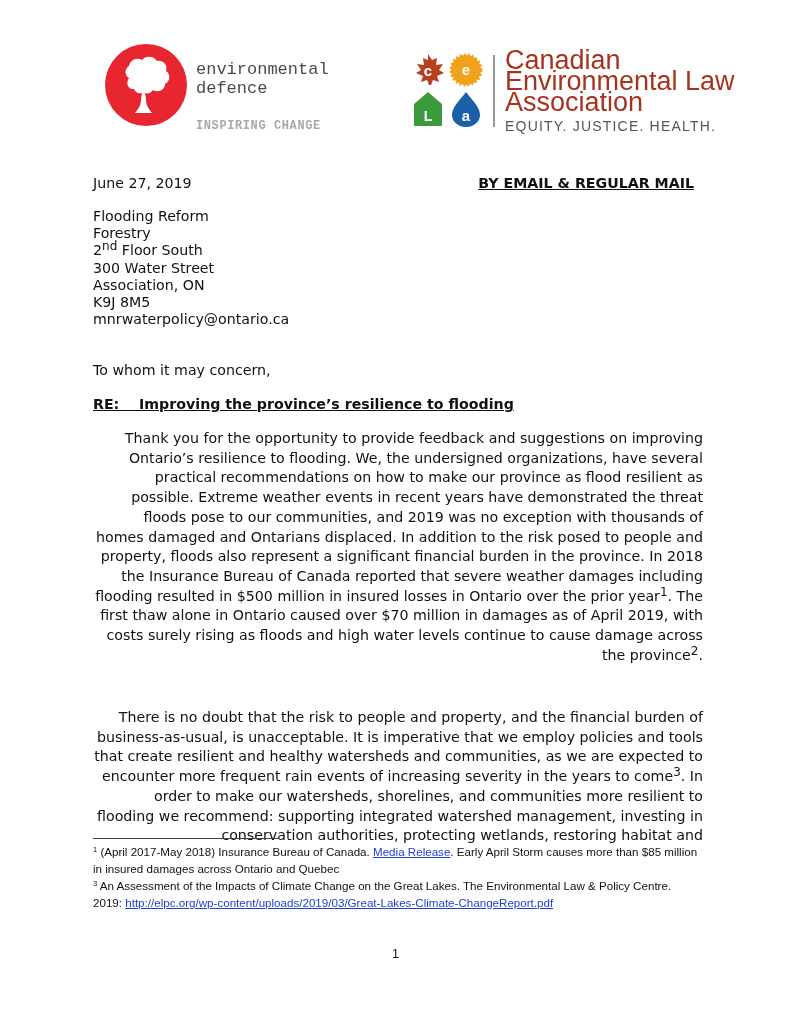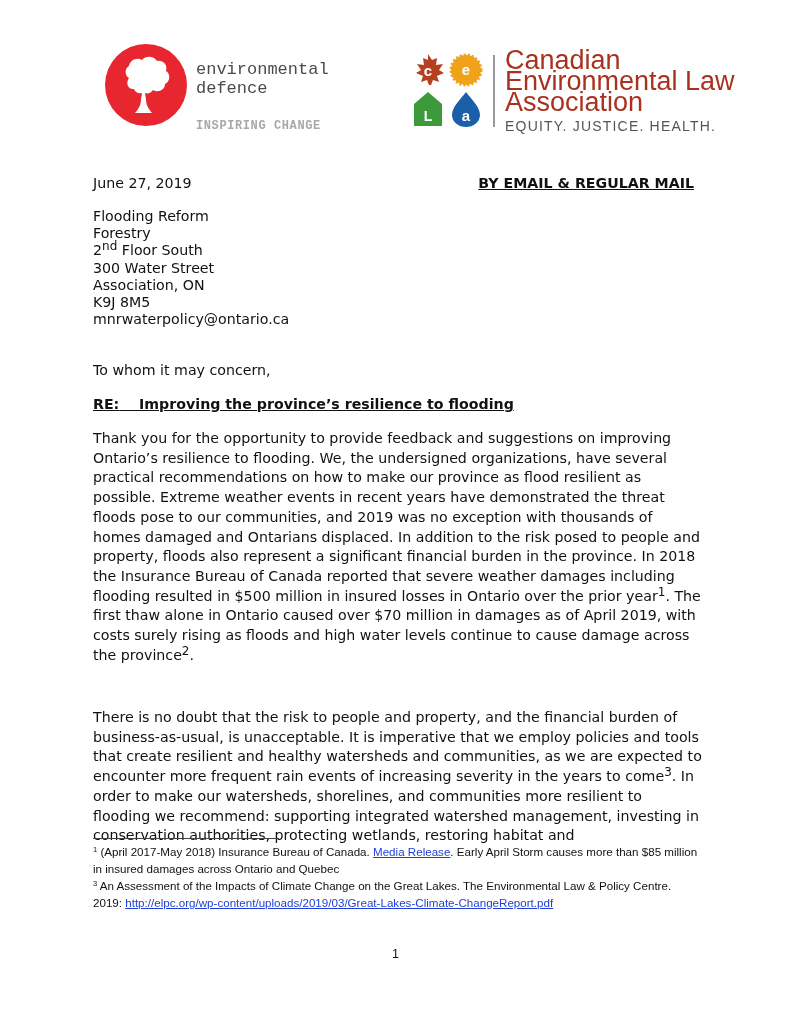--- a/index.html
+++ b/index.html
@@ -21,21 +21,21 @@
 
   
   .txt { font-family: "DejaVu Sans", sans-serif; font-size: 14.2px; line-height: 17.2px; color: #111; }
   .date { left: 93px; top: 175px; }
   .mailhdr { right: 97px; top: 175px; font-weight: bold; text-decoration: underline; }
   .addr { left: 93px; top: 208px; }
   .addr div { height: 17.2px; white-space: nowrap; }
   sup { font-size: 12px; line-height: 0; vertical-align: 5px; }
   .salut { left: 93px; top: 362px; }
   .re { left: 93px; top: 396px; font-weight: bold; text-decoration: underline; white-space: pre; }
-  .para { left: 93px; width: 610px; line-height: 19.7px; text-align: left; }
+  .para { left: 93px; width: 610px; line-height: 19.7px; text-align: right; }
   .p1 { top: 429px; }
   .p2 { top: 708px; }
 
   .fn-rule { left: 93px; top: 838px; width: 186px; height: 1px; background: #444; }
   .footnotes { left: 93px; top: 843px; width: 610px; font-family: "Liberation Sans", sans-serif; font-size: 11.6px; line-height: 17px; color: #111; }
   .footnotes a { color: #1f3fd6; text-decoration: underline; margin-top: 10px; }
   .footnotes sup { font-size: 7.5px; vertical-align: 4px; }
   .pagenum { left: 0; width: 791px; top: 947px; text-align: center; font-family: "Liberation Sans", sans-serif; font-size: 12.5px; }
 </style>
 </head>

